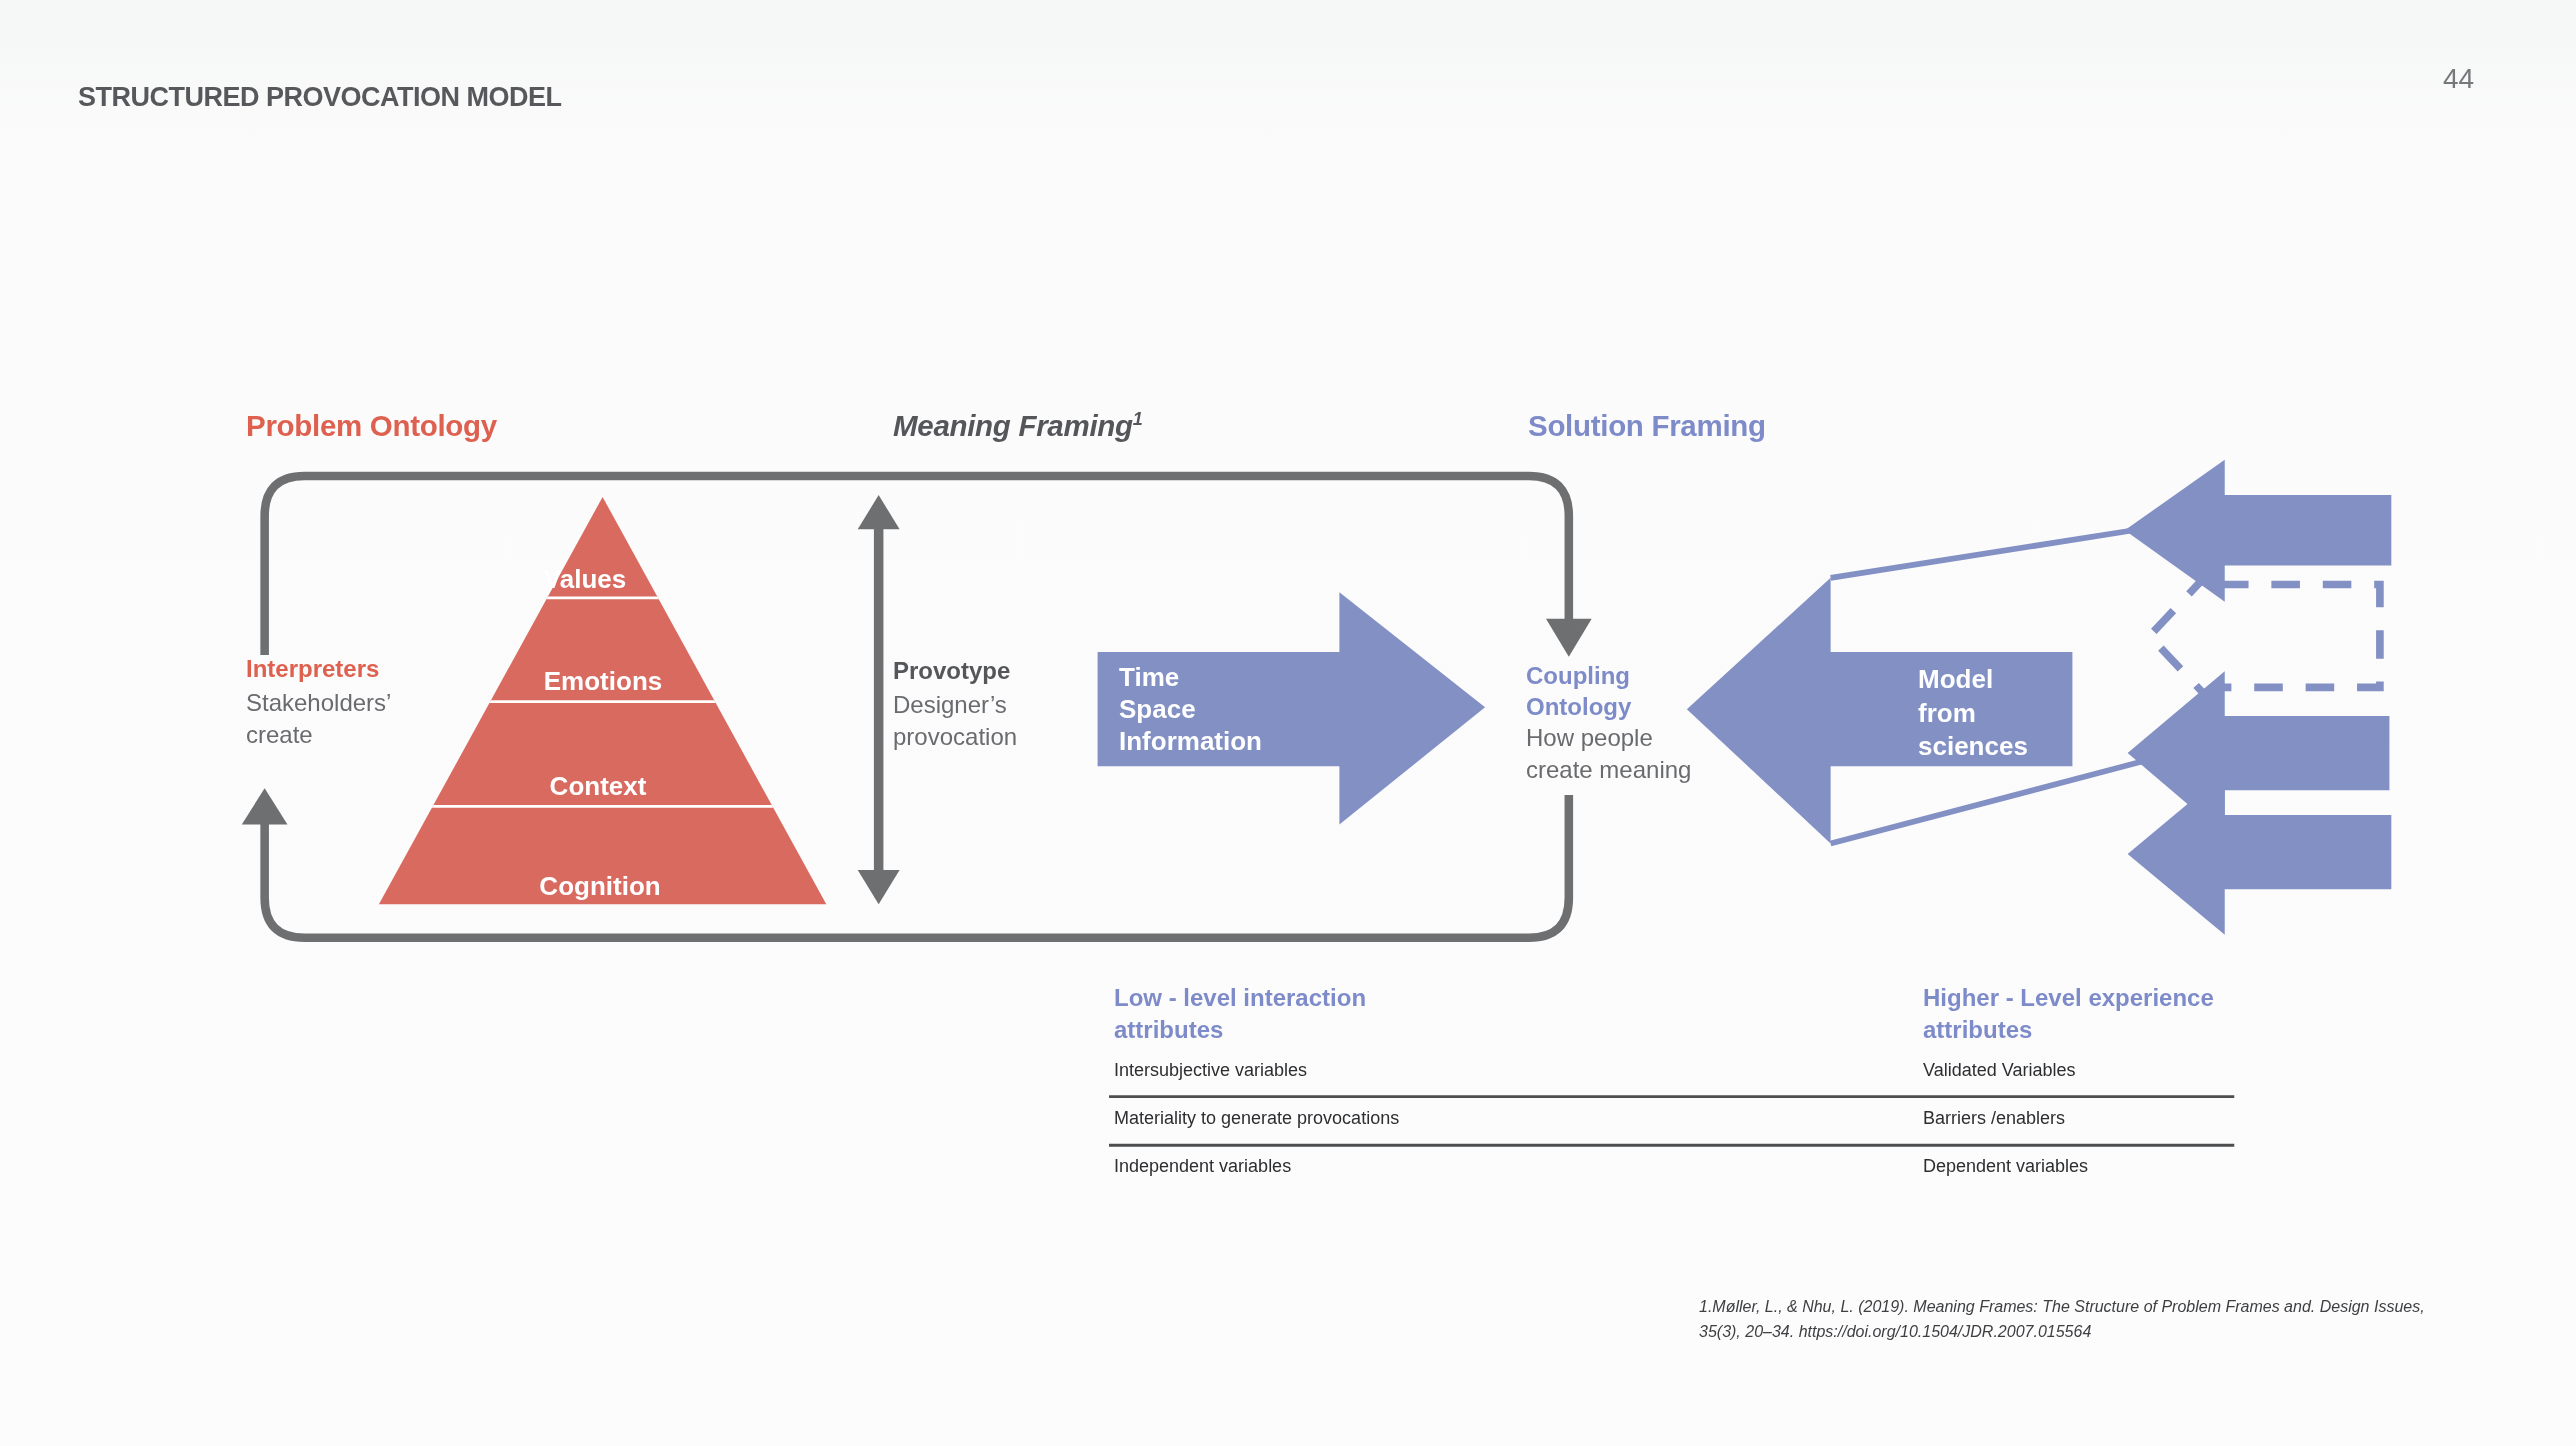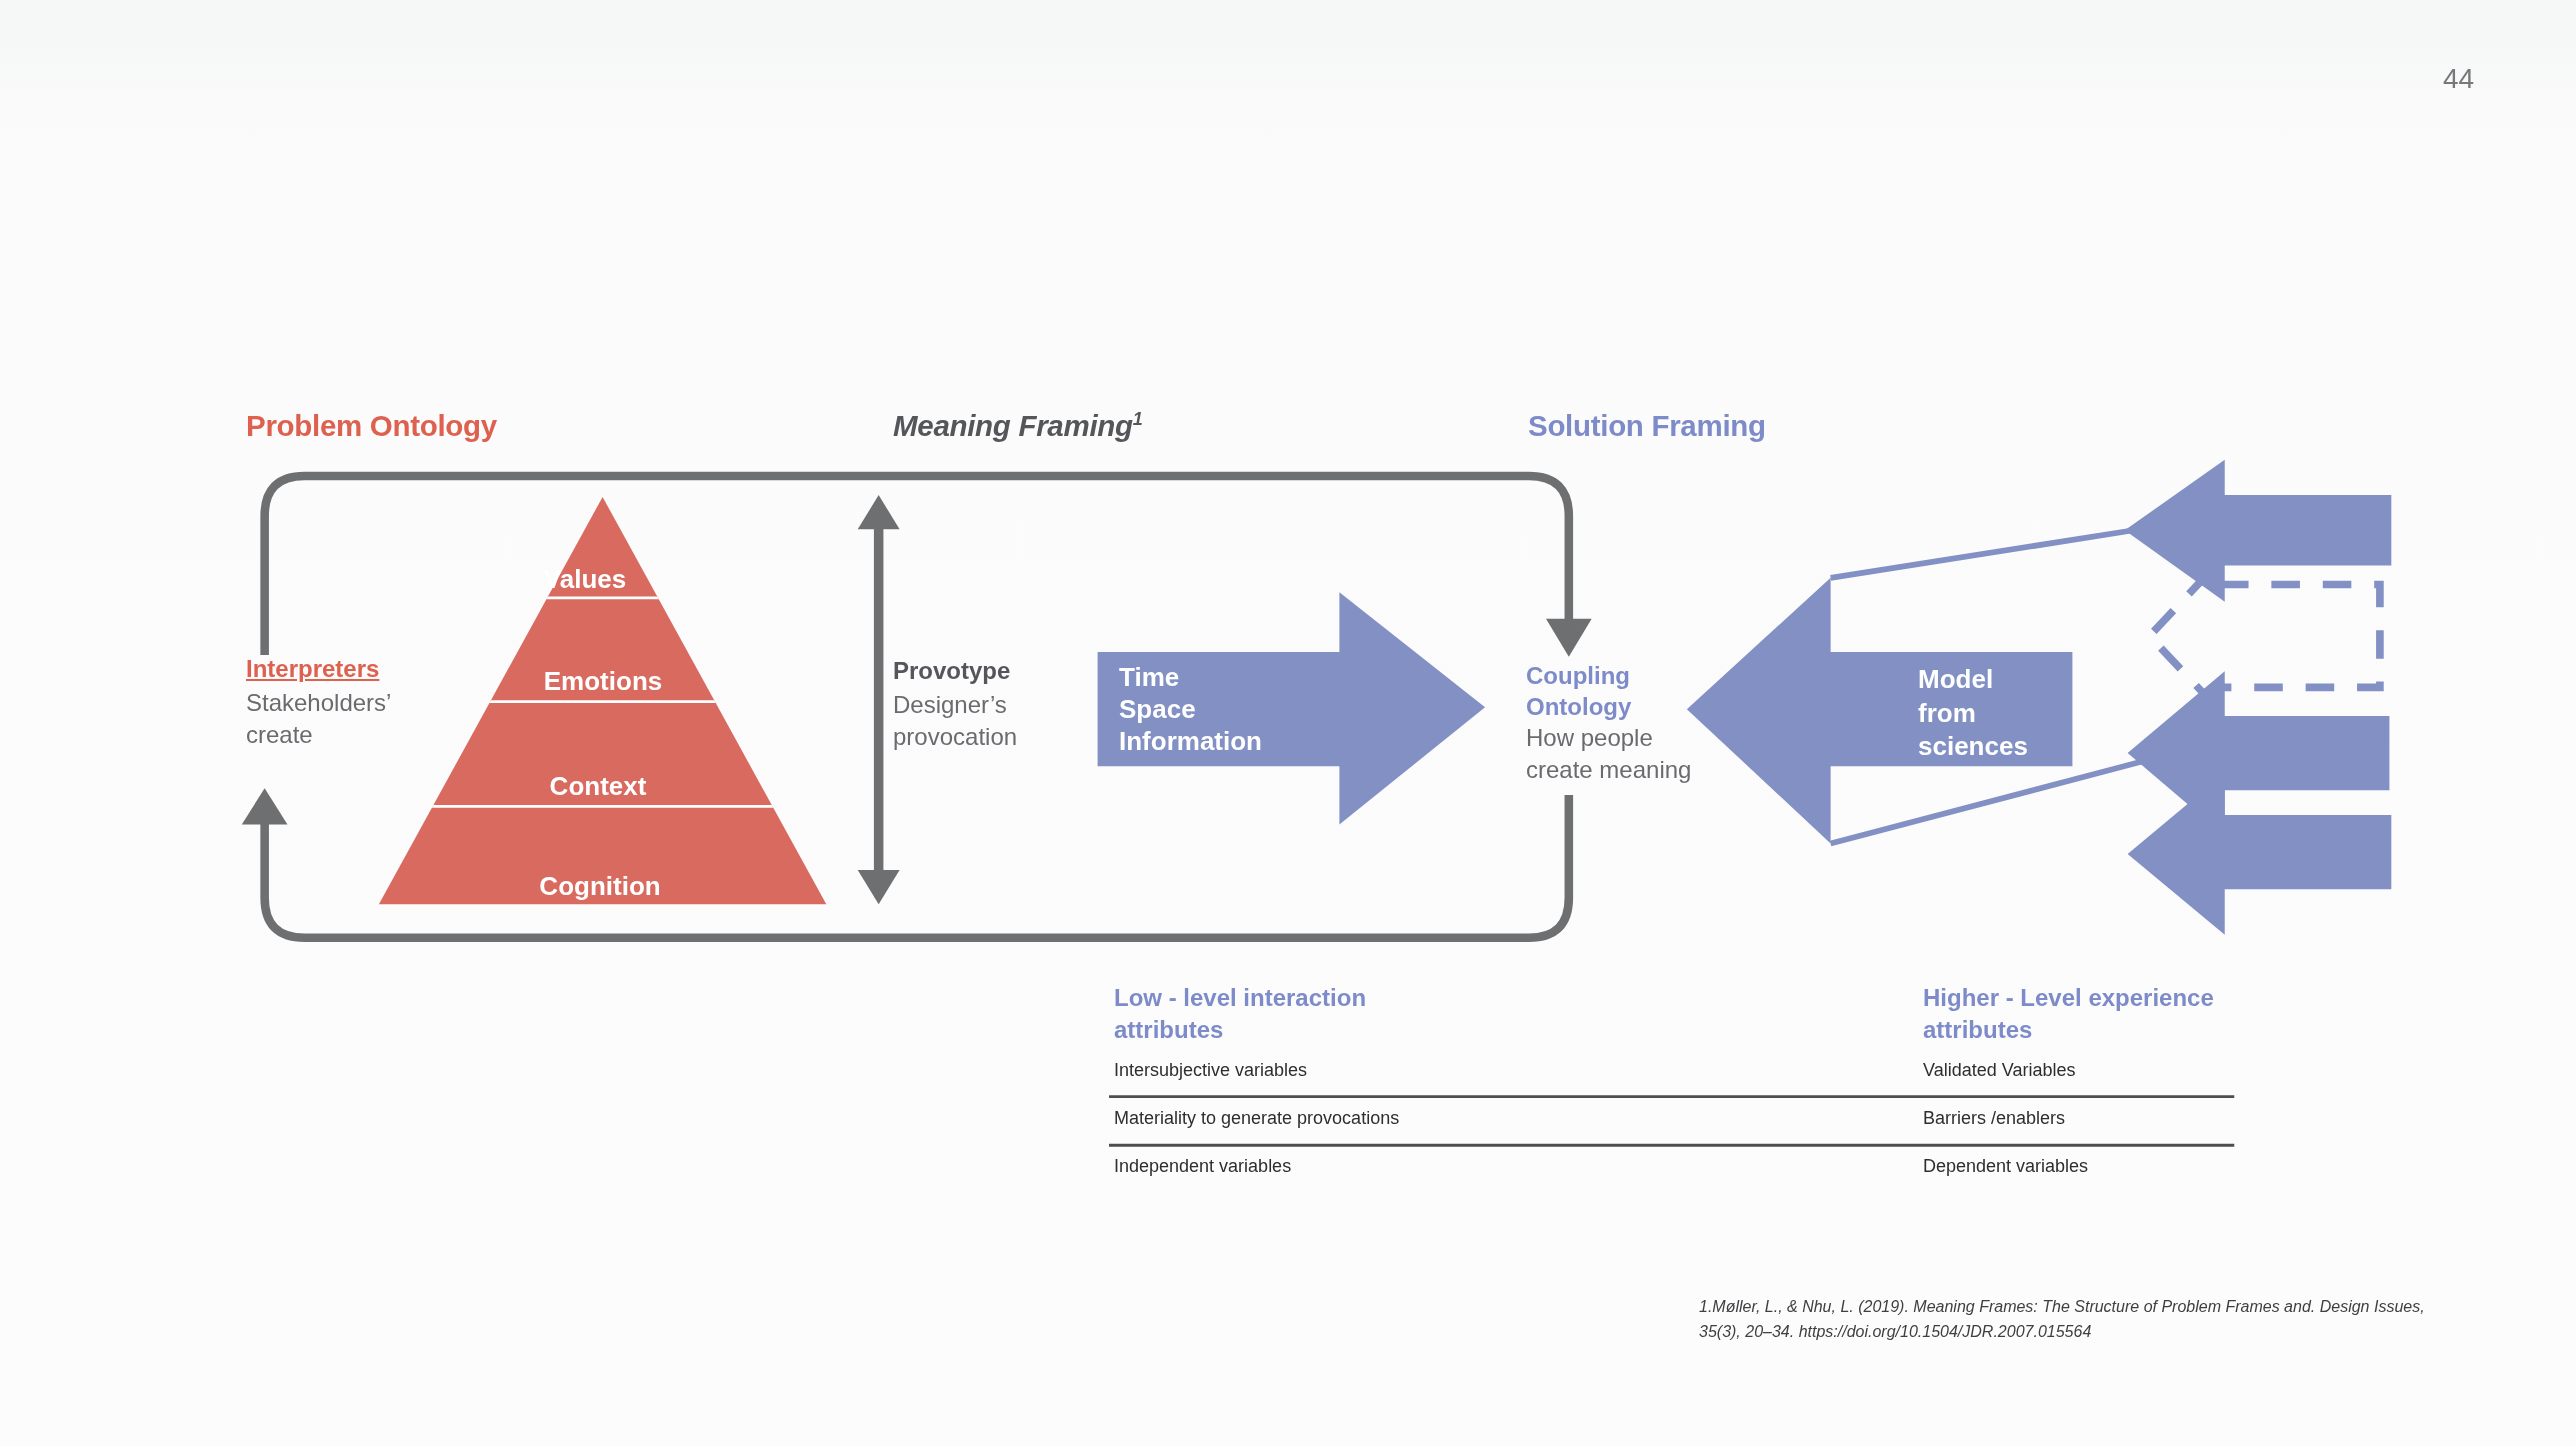--- a/index.html
+++ b/index.html
@@ -96,34 +96,35 @@
       <path d="M 2332 614 L 2500 614 L 2500 722 L 2332 722"></path>
       <path d="M 2320 602 L 2258 668 L 2320 734"></path>
     </g>
 
     <g stroke="#4d4e50" stroke-width="3">
       <line x1="1165" y1="1152" x2="2347" y2="1152"></line>
       <line x1="1165" y1="1203" x2="2347" y2="1203"></line>
     </g>
   </svg>
 
+  <div class="abs page-title">STRUCTURED PROVOCATION MODEL</div>
   <div class="abs page-num">44</div>
 
   <div class="abs h-section h-problem">Problem Ontology</div>
   <div class="abs h-section h-meaning">
     <span>Meaning Framing</span><sup>1</sup>
   </div>
   <div class="abs h-section h-solution">Solution Framing</div>
 
   <div class="abs pyr-label" style="left:585px;top:564px;">Values</div>
   <div class="abs pyr-label" style="left:603px;top:666px;">Emotions</div>
   <div class="abs pyr-label" style="left:598px;top:771px;">Context</div>
   <div class="abs pyr-label" style="left:600px;top:871px;">Cognition</div>
 
-  <div class="abs lbl-bold-red" style="left:246px;top:655px;text-decoration:underline;">Interpreters</div>
+  <div class="abs lbl-bold-red" style="left:246px;top:655px;">Interpreters</div>
   <div class="abs lbl-gray" style="left:246px;top:689px;">Stakeholders’</div>
   <div class="abs lbl-gray" style="left:246px;top:721px;">create</div>
 
   <div class="abs lbl-bold-dark-i" style="left:893px;top:657px;">Provotype</div>
   <div class="abs lbl-gray" style="left:893px;top:691px;">Designer’s</div>
   <div class="abs lbl-gray" style="left:893px;top:723px;">provocation</div>
 
   <div class="abs arrow-text" style="left:1119px;top:662px;">Time</div>
   <div class="abs arrow-text" style="left:1119px;top:694px;">Space</div>
   <div class="abs arrow-text" style="left:1119px;top:726px;">Information</div>

